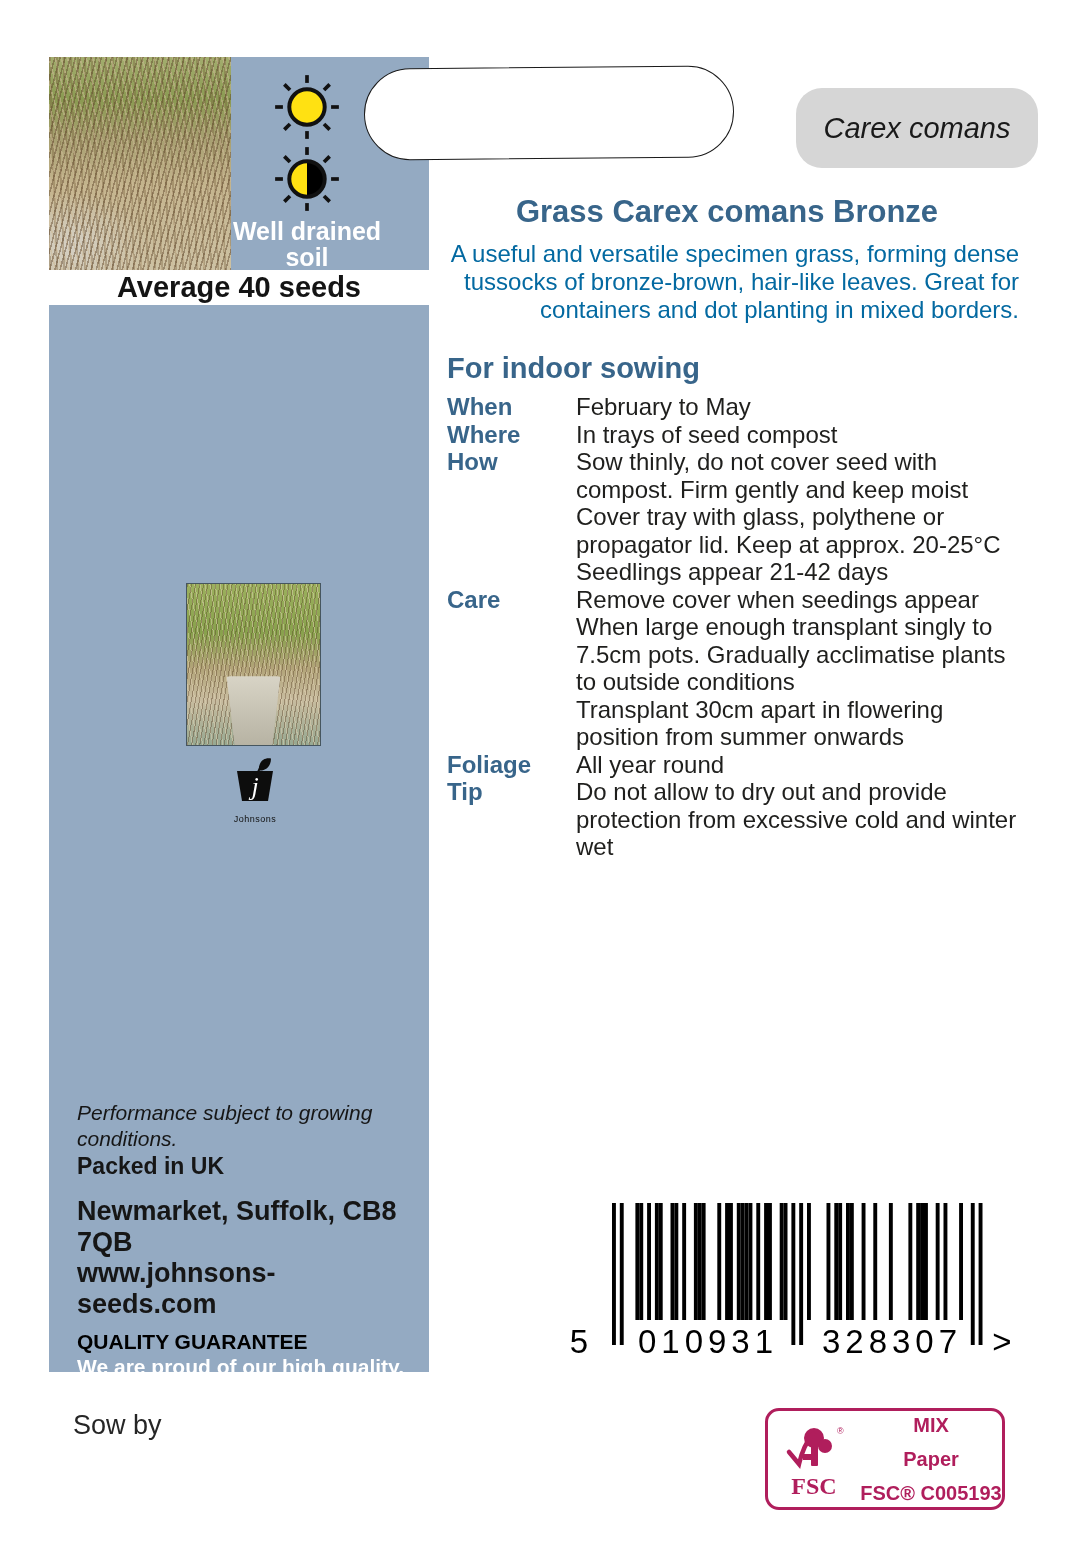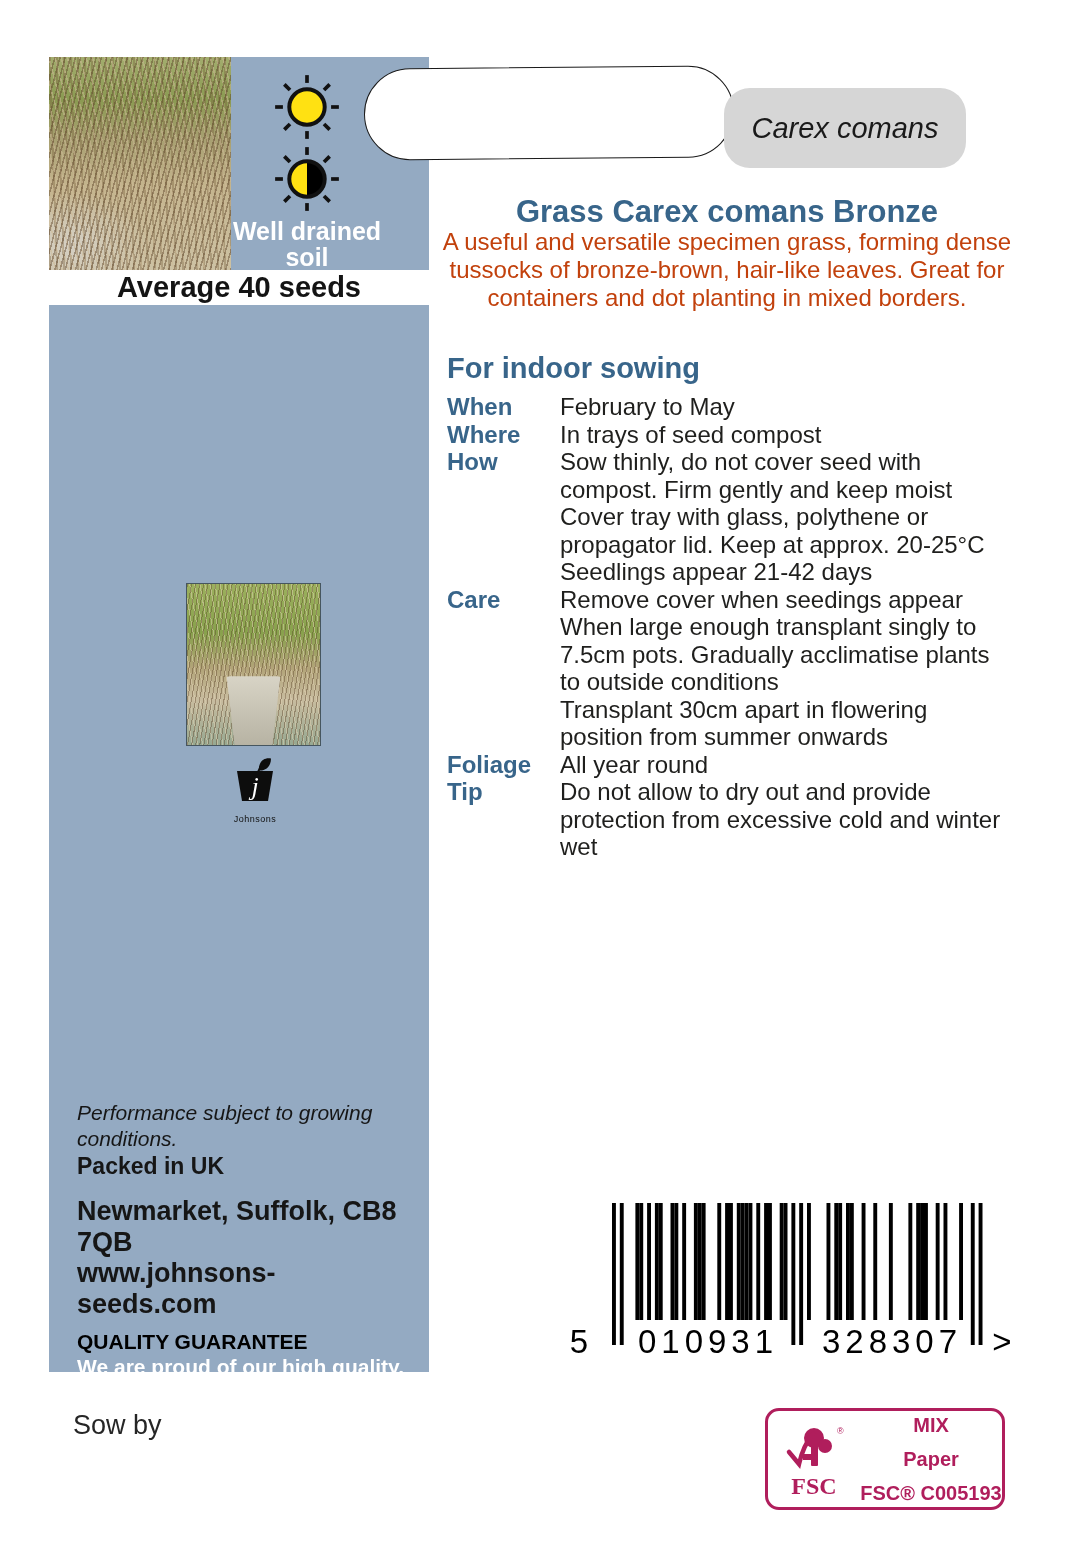--- a/index.html
+++ b/index.html
@@ -47,31 +47,31 @@
   .addr{font-weight:bold;font-size:27px;color:#161616;line-height:31px;}
   .site{font-weight:bold;font-size:27px;color:#161616;line-height:31px;margin-bottom:9px;}
   .qg-head{color:#000000;font-weight:bold;font-size:21px;line-height:25px;}
   .qg-line{color:#ffffff;font-weight:bold;font-size:21px;line-height:25px;}
 
   
   .oval{left:364px;top:67px;width:368px;height:90px;background:#ffffff;
     border:1.5px solid #1a1a1a;border-radius:46px;transform:rotate(-.5deg);}
 
   
-  .pill{left:724px;top:88px;width:242px;height:80px;background:#d6d6d6;border-radius:26px;
+  .pill{left:796px;top:88px;width:242px;height:80px;background:#d6d6d6;border-radius:26px;
     text-align:center;line-height:80px;font-style:italic;font-size:29px;color:#1a1a1a;}
 
   
   .title{left:435px;top:194px;width:584px;text-align:center;font-size:31px;font-weight:bold;
     color:#38658a;}
-  .desc{left:435px;top:228px;width:584px;text-align:center;font-size:24px;line-height:28px;
-    color:#c2410c;}
+  .desc{left:435px;top:240px;width:584px;text-align:right;font-size:24px;line-height:28px;
+    color:#0369a1;}
   .sow-head{left:447px;top:352px;font-size:29px;font-weight:bold;color:#38658a;}
   .sow-table{left:447px;top:393px;width:600px;font-size:24px;line-height:27.5px;}
-  .srow{display:flex;}
+  .srow{display:flex;gap:16px;}
   .slabel{width:113px;font-weight:bold;color:#38658a;flex:none;}
   .svalue div{white-space:nowrap;}
 
   
   .barcode{left:565px;top:1203px;width:460px;height:160px;}
   .barcode svg{position:absolute;left:47px;top:0;}
   .bcd{position:absolute;top:120px;font-size:33px;color:#000;transform:translateX(-50%);
     letter-spacing:5px;white-space:nowrap;}
   .bcd.single{letter-spacing:0;}
 

